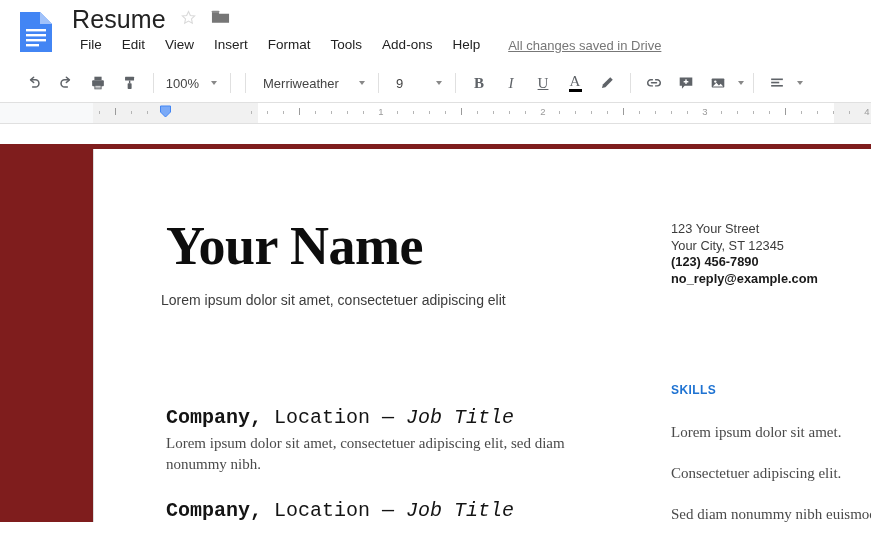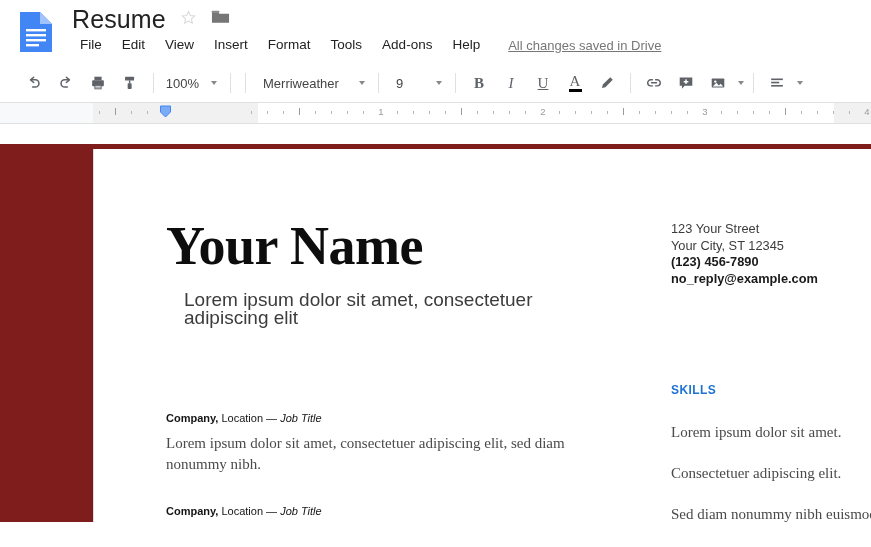--- a/index.html
+++ b/index.html
@@ -115,40 +115,40 @@
   }
 
   
   .res-name {
     position:absolute; left:72px; top:67px;
     font-family:"Liberation Serif", serif;
     font-size:54px; font-weight:700; color:#0d0d0d;
     letter-spacing:-0.5px; line-height:60px;
   }
   .res-tagline {
-    position:absolute; left:90px; top:142px; width:420px;
-    font-size:19px; color:#3c3c3c; line-height:18px;
+    position:absolute; left:67px; top:142px; width:420px;
+    font-size:14px; color:#3c3c3c; line-height:18px;
   }
   .contact {
     position:absolute; left:577px; top:72px; width:210px;
     font-size:12.8px; line-height:16.5px; color:#3c3c3c;
   }
   .contact .bold { font-weight:700; color:#1a1a1a; }
 
   .sec-head {
     font-size:12px; font-weight:700; color:#1f73d2;
     letter-spacing:0.4px; line-height:16px;
   }
   .col-left { position:absolute; left:72px; top:233px; width:432px; }
   .col-right { position:absolute; left:577px; top:233px; width:215px; }
 
   .job { margin-top:25px; }
   .job-title {
-    font-family:Liberation Sans, sans-serif;
-    font-size:11px; color:#141414; line-height:22px;
+    font-family:Liberation Mono, monospace;
+    font-size:20px; color:#141414; line-height:22px;
   }
   .job-title .co { font-weight:700; }
   .job-title .jt { font-style:italic; }
   .job-date {
     font-size:11.5px; color:#7a7a7a; letter-spacing:0.2px;
     line-height:16px; margin-top:3px;
   }
   .job-desc {
     font-family:Liberation Serif, serif;
     font-size:15px; color:#4a4a4a; line-height:21px; margin-top:4px;

